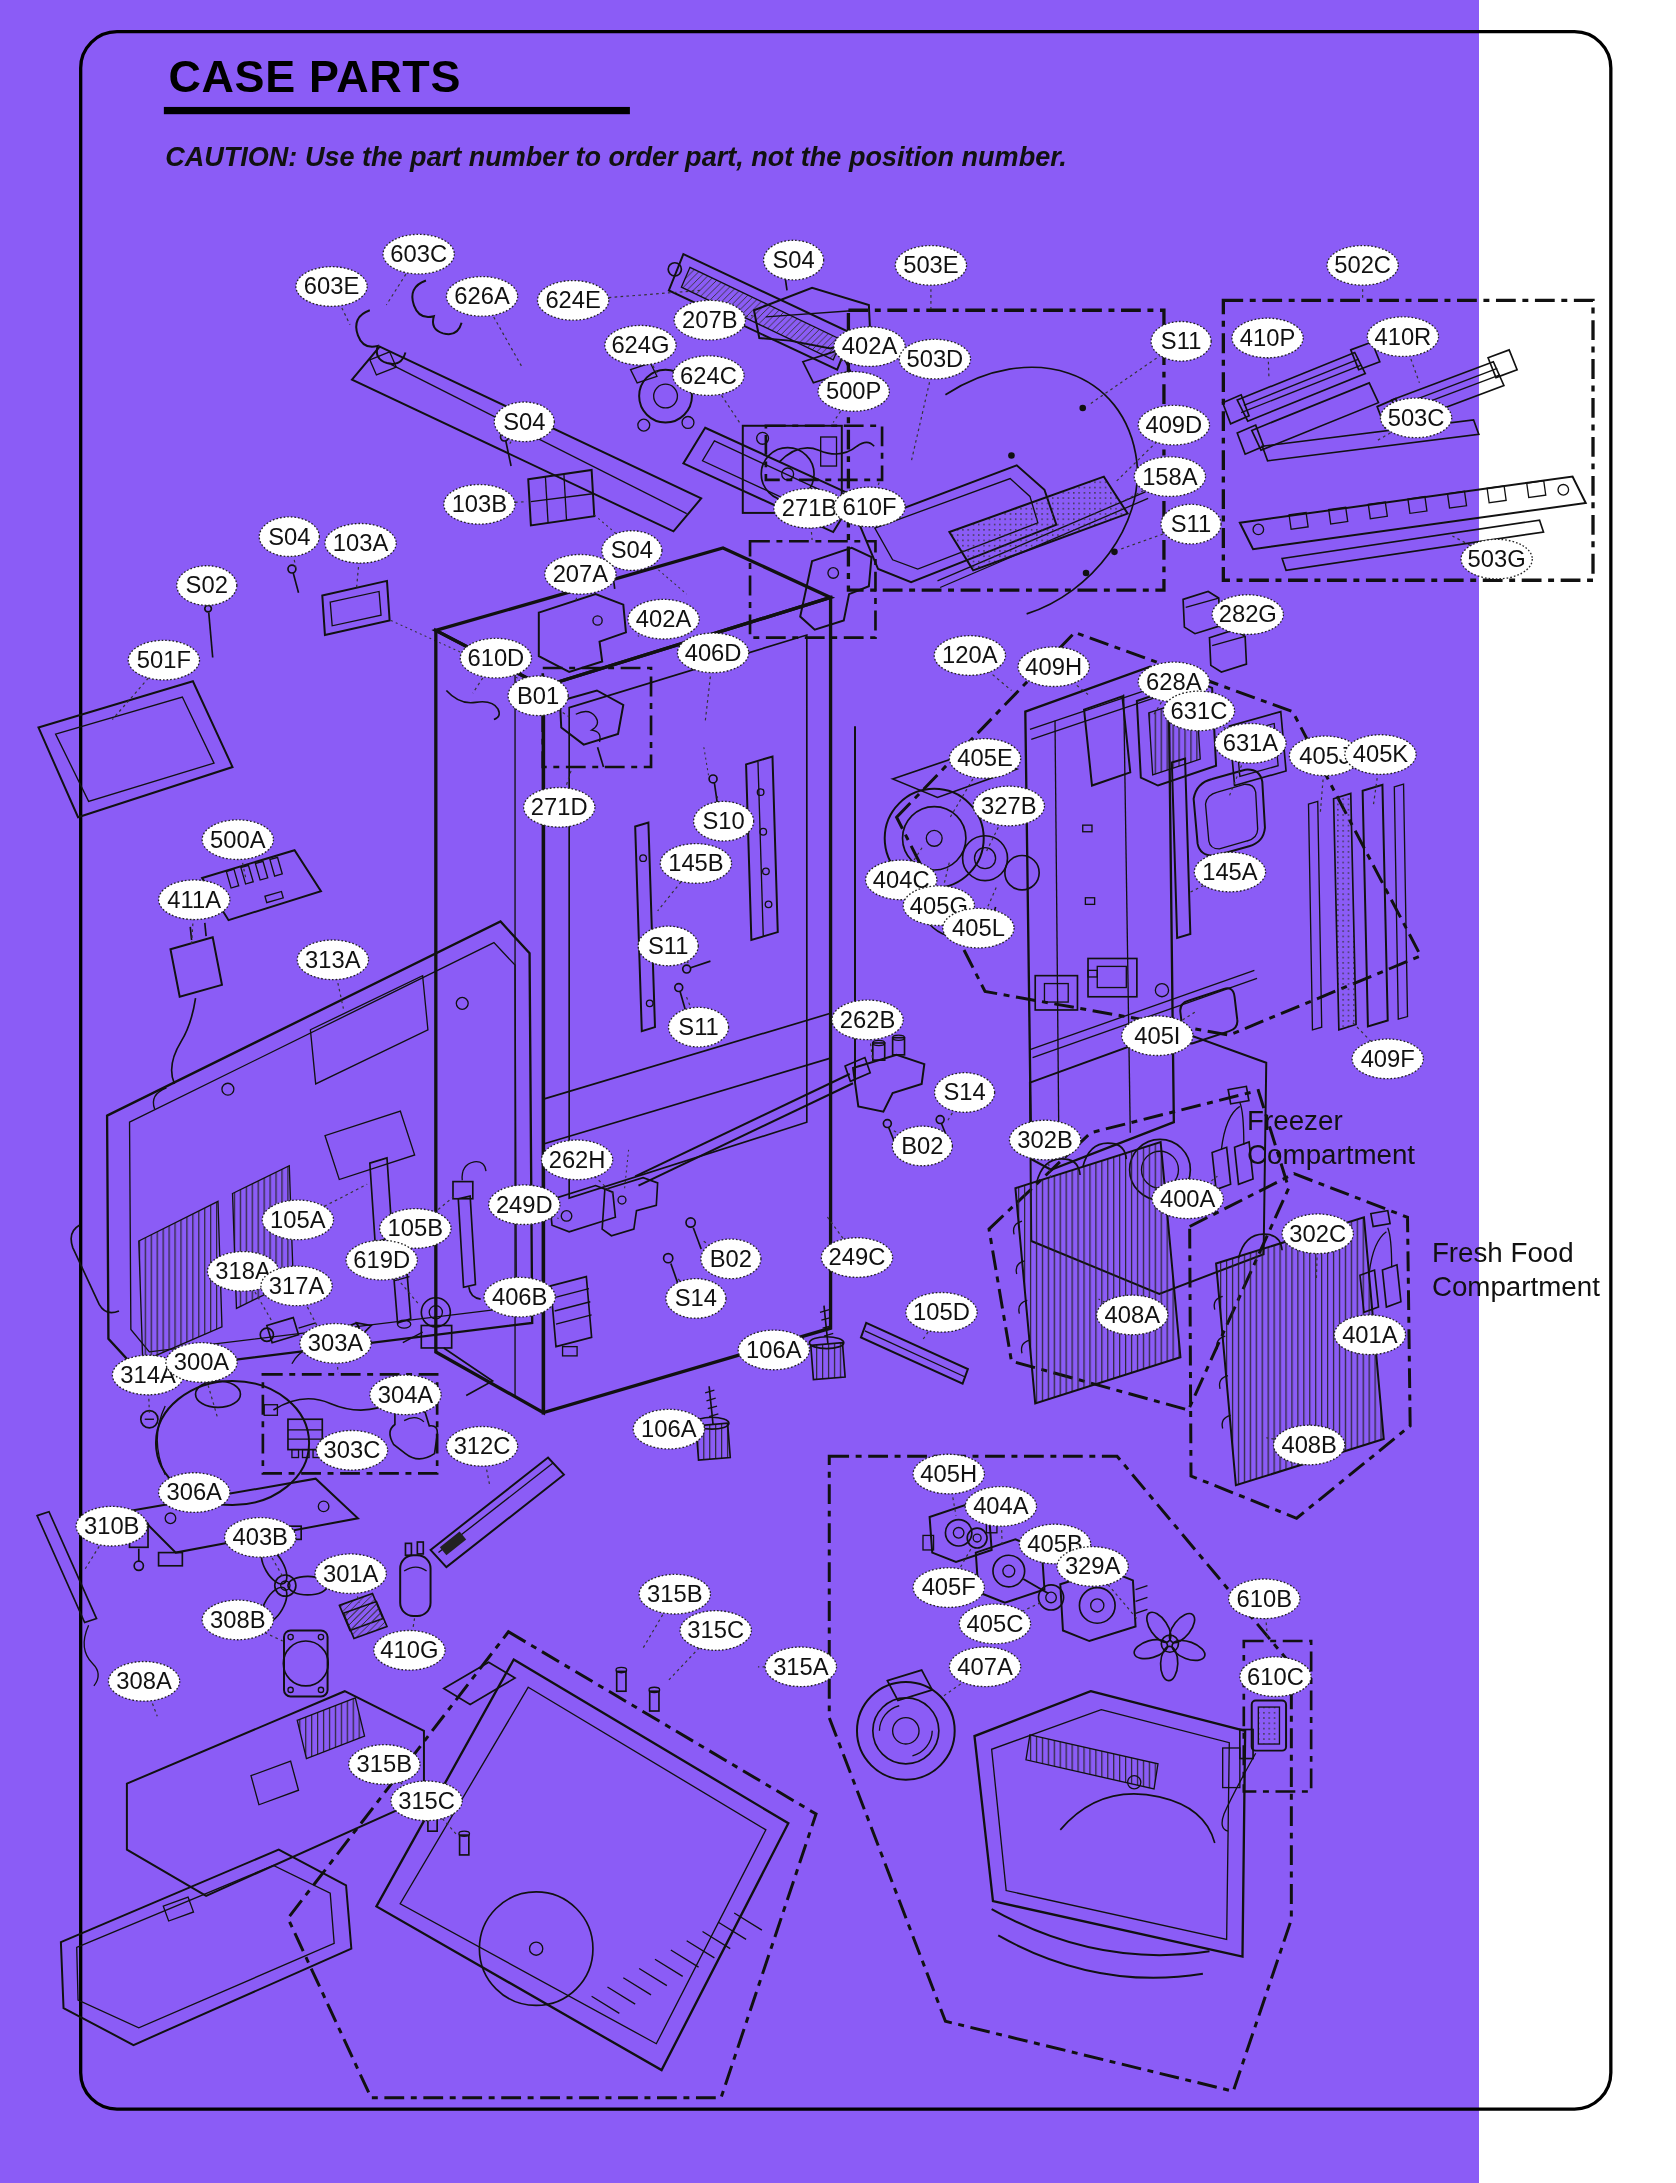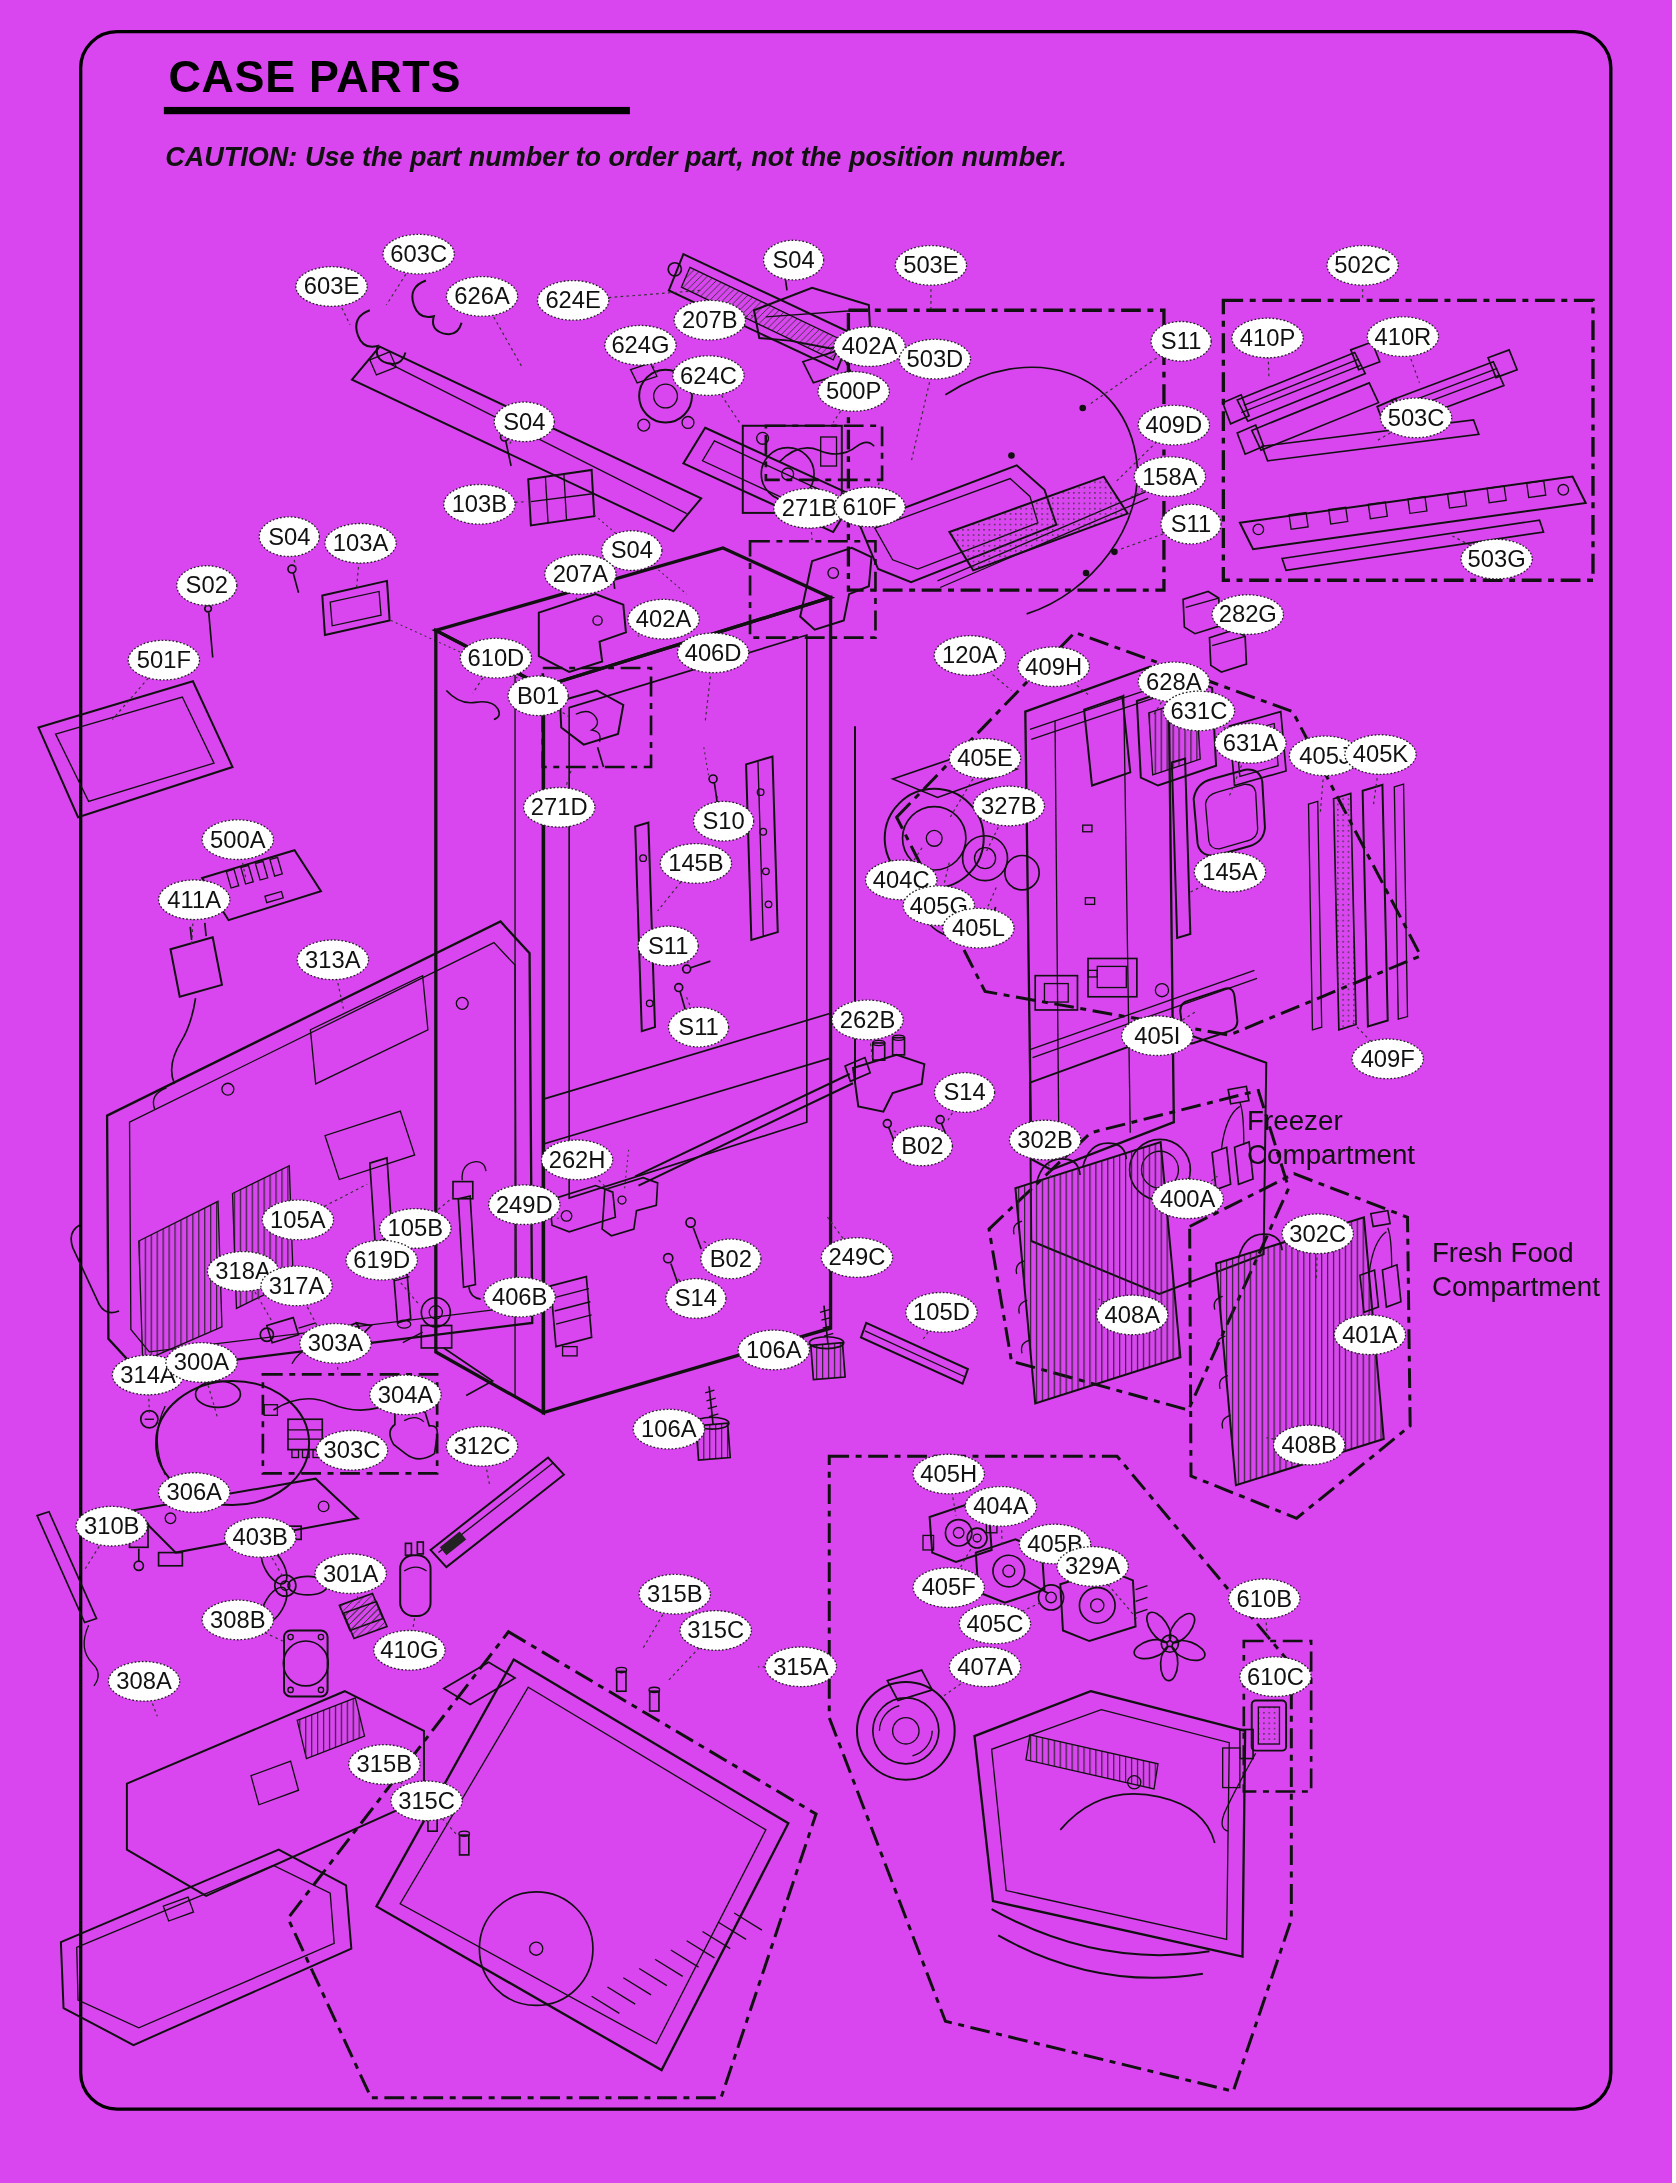--- a/index.html
+++ b/index.html
@@ -1,16 +1,16 @@
 <!DOCTYPE html>
 <html style="font-size:10.6px"><head>
 <meta charset="utf-8">
 <style>
   html,body{margin:0;padding:0;background:#fff;}
-  #page{position:relative;width:1672px;height:2183px;background:#d946ef;
+  #page{position:relative;width:1479px;height:2183px;background:#8b5cf6;
         font-family:"Liberation Sans", sans-serif;text-decoration:underline;}
   svg{display:block}
   .s2{stroke:#111;stroke-width:2;fill:none}
   .s25{stroke:#111;stroke-width:2.5;fill:none}
   .s3{stroke:#111;stroke-width:3;fill:none}
   .s35{stroke:#111;stroke-width:3.5;fill:none}
   .s5{stroke:#111;stroke-width:5;fill:none}
   .dashbox{stroke:#111;fill:none;stroke-dasharray:30 10 9 10}
   .dotguide{stroke:#333;stroke-width:1.6;fill:none;stroke-dasharray:3 5}
   .leader{stroke:#333;stroke-width:1.8;stroke-dasharray:4 5}

